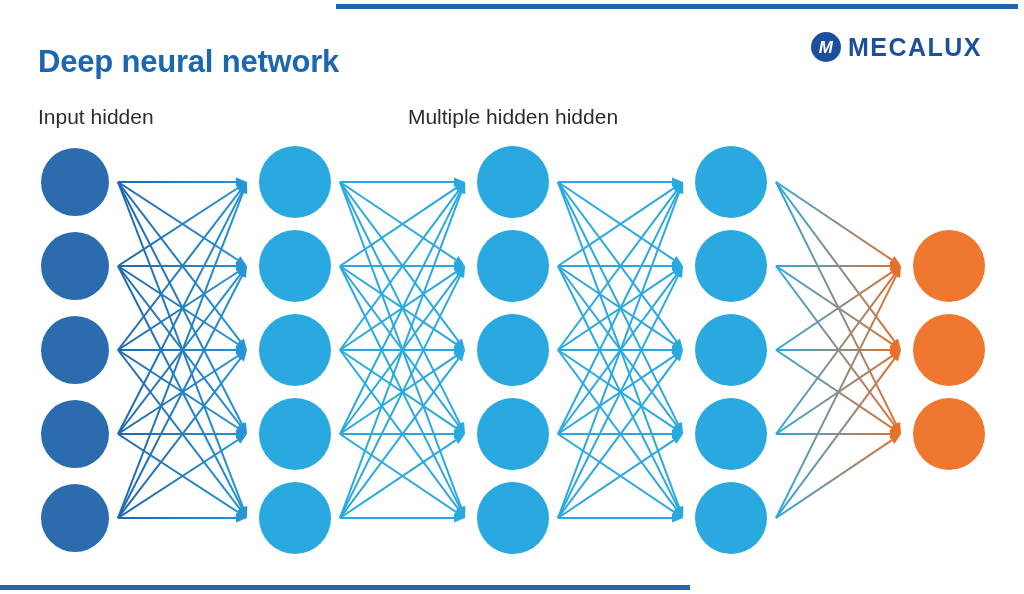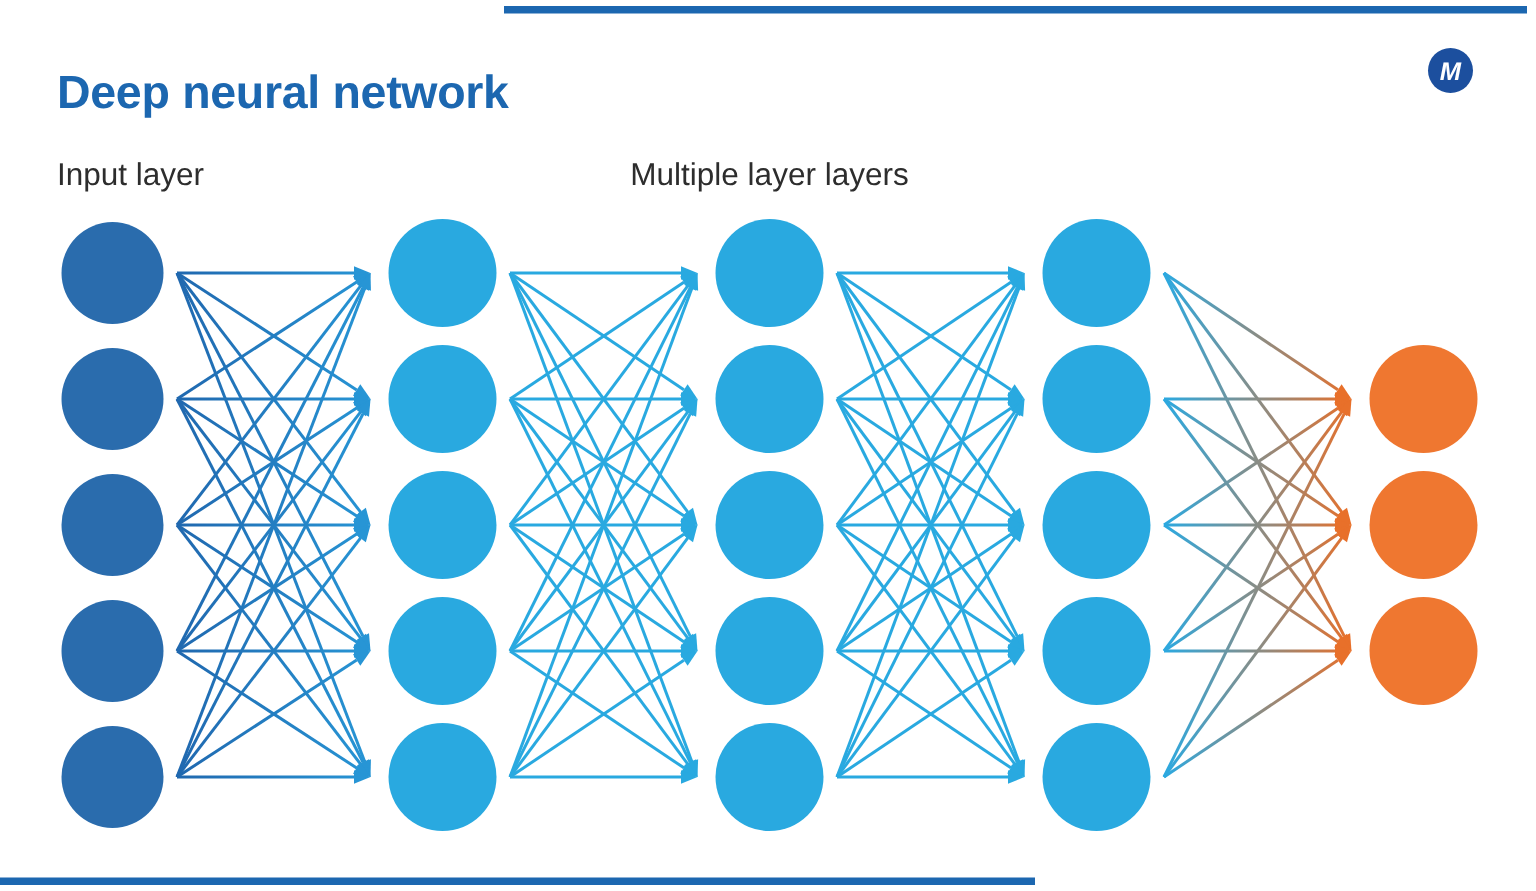--- a/index.html
+++ b/index.html
@@ -37,24 +37,25 @@
 
 <div class="canvas">
 
   <div class="accent-bar top" style="background: rgb(28, 103, 176);"></div>
   <div class="accent-bar bottom" style="background: rgb(28, 103, 176);"></div>
 
   <div class="page-title" style="color: rgb(28, 103, 176);">Deep neural network</div>
 
   <div class="brand">
     <div class="brand-mark" style="background: rgb(28, 79, 158);">M</div>
+    <div class="brand-word" style="color: rgb(28, 79, 158);">MECALUX</div>
   </div>
 
-  <div class="layer-label input">Input layer</div>
-  <div class="layer-label hidden">Multiple layer layers</div>
+  <div class="layer-label input">Input hidden</div>
+  <div class="layer-label hidden">Multiple hidden hidden</div>
 
   <svg class="net" id="net-svg" width="1024" height="594" viewBox="0 0 1024 594" aria-hidden="true">
       <defs>
         <linearGradient id="zone-grad-0" gradientUnits="userSpaceOnUse" x1="118" y1="0" x2="247" y2="0">
           <stop offset="0" stop-color="#2068af"></stop>
           <stop offset="1" stop-color="#2795d5"></stop>
         </linearGradient>
         <linearGradient id="zone-grad-1" gradientUnits="userSpaceOnUse" x1="340" y1="0" x2="465" y2="0">
           <stop offset="0" stop-color="#29a9e0"></stop>
           <stop offset="1" stop-color="#29a9e0"></stop>

